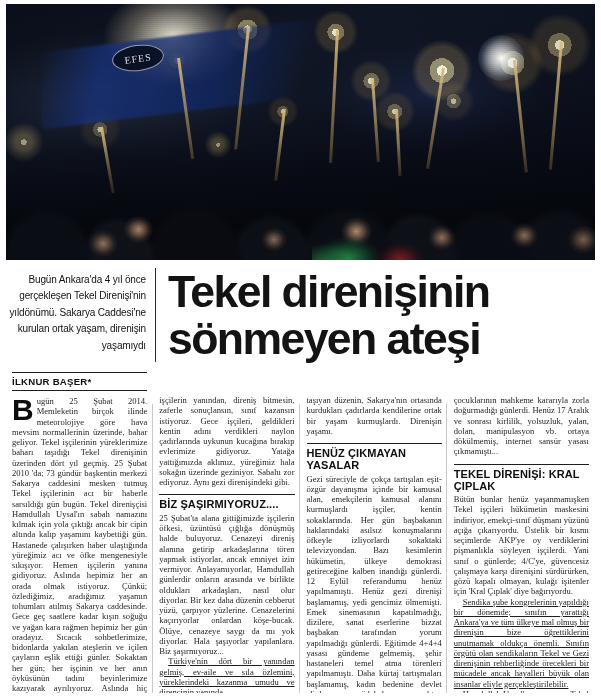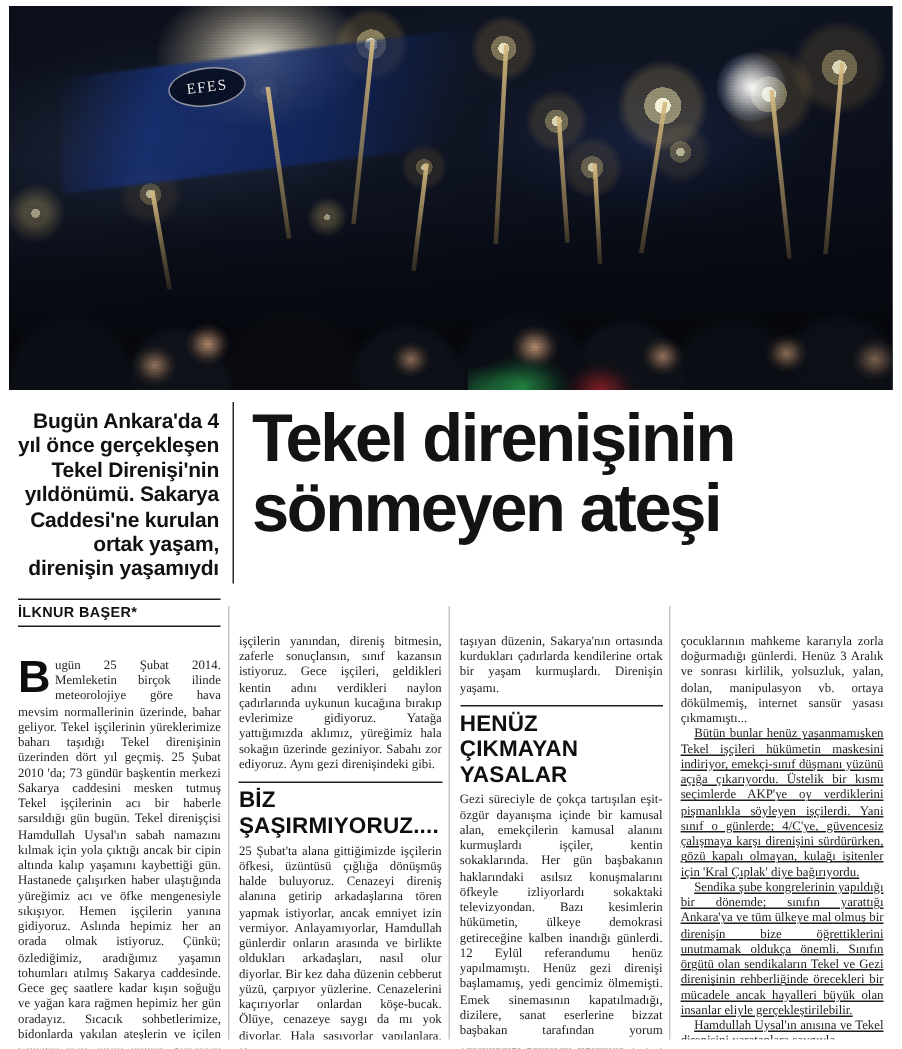--- a/index.html
+++ b/index.html
@@ -137,23 +137,23 @@
     margin-top: 8px;
     padding-bottom: 4px;
   }
   .kicker {
     width: 150px;
     flex: 0 0 150px;
     padding: 4px 9px 2px 2px;
     border-right: 1.3px solid #2a2a2a;
     text-align: right;
     font-family: "Liberation Sans", sans-serif;
-    font-size: 14px;
+    font-size: 10px;
     line-height: 16.4px;
-    font-weight: 700;
+    font-weight: 400;
     color: #111;
     letter-spacing: -0.15px;
   }
   .headline {
     flex: 1 1 auto;
     padding-left: 12px;
   }
   .headline .hl-line {
     font-family: "Liberation Sans", sans-serif;
     font-weight: 700;
@@ -188,21 +188,21 @@
 
   .byline {
     font-family: "Liberation Sans", sans-serif;
     font-weight: 700;
     font-size: 9.6px;
     letter-spacing: 0.25px;
     color: #111;
     border-top: 1.6px solid #1d1d1d;
     border-bottom: 0.9px solid #1d1d1d;
     padding: 3px 0 3px 0;
-    margin-bottom: 20px;
+    margin-bottom: 5px;
   }
   .col-spacer { height: 23px; }
 
   p.body {
     font-family: "Liberation Serif", serif;
     font-size: 8.55px;
     line-height: 10.25px;
     text-align: justify;
     margin: 0;
     color: #1e1e1e;
@@ -218,21 +218,21 @@
     font-weight: 700;
     font-size: 30px;
     line-height: 25px;
     padding: 1px 3px 0 0;
     color: #0d0d0d;
   }
 
   h3.subhead {
     font-family: "Liberation Sans", sans-serif;
     font-weight: 700;
-    font-size: 15px;
+    font-size: 11px;
     letter-spacing: 0.1px;
     color: #0f0f0f;
     margin: 7px 0 2.5px 0;
     border-top: 1.5px solid #1d1d1d;
     padding-top: 3px;
     text-transform: uppercase;
   }
   .fade-bottom {
     position: absolute;
     left: 0; right: 0; bottom: 0; height: 6px;
@@ -292,21 +292,22 @@
 
     <div class="col">
       <div class="col-spacer"></div>
       <p class="body">taşıyan düzenin, Sakarya'nın ortasında kurdukları çadırlarda kendilerine ortak bir yaşam kurmuşlardı. Direnişin yaşamı.</p>
       <h3 class="subhead">HENÜZ ÇIKMAYAN YASALAR</h3>
       <p class="body">Gezi süreciyle de çokça tartışılan eşit-özgür dayanışma içinde bir kamusal alan, emekçilerin kamusal alanını kurmuşlardı işçiler, kentin sokaklarında. Her gün başbakanın haklarındaki asılsız konuşmalarını öfkeyle izliyorlardı sokaktaki televizyondan. Bazı kesimlerin hükümetin, ülkeye demokrasi getireceğine kalben inandığı günlerdi. 12 Eylül referandumu henüz yapılmamıştı. Henüz gezi direnişi başlamamış, yedi gencimiz ölmemişti. Emek sinemasının kapatılmadığı, dizilere, sanat eserlerine bizzat başbakan tarafından yorum yapılmadığı günlerdi. Eğitimde 4+4+4 yasası gündeme gelmemiş, şehir hastaneleri temel atma törenleri yapılmamıştı. Daha kürtaj tartışmaları başlamamış, kadın bedenine devlet eliyle müdahale açıktan dillendirilmemişti. Reyhanlı'da elliden fazla insanımız henüz ölmemişti, Roboski katliamı yaşanmamıştı. Tecavüze uğrayan on üç yaşındaki kız</p>
     </div>
 
     <div class="col">
       <div class="col-spacer"></div>
-      <p class="body">çocuklarının mahkeme kararıyla zorla doğurmadığı günlerdi. Henüz 3 Aralık ve sonrası kirlilik, yolsuzluk, yalan, dolan, manipulasyon vb. ortaya dökülmemiş, internet sansür yasası çıkmamıştı...</p>
+      <p class="body">çocuklarının mahkeme kararıyla zorla doğurmadığı günlerdi. Henüz 17 Aralık ve sonrası kirlilik, yolsuzluk, yalan, dolan, manipulasyon vb. ortaya dökülmemiş, internet sansür yasası çıkmamıştı...</p>
+      <h3 class="subhead">TEKEL DİRENİŞİ: KRAL ÇIPLAK</h3>
       <p class="body">Bütün bunlar henüz yaşanmamışken Tekel işçileri hükümetin maskesini indiriyor, emekçi-sınıf düşmanı yüzünü açığa çıkarıyordu. Üstelik bir kısmı seçimlerde AKP'ye oy verdiklerini pişmanlıkla söyleyen işçilerdi. Yani sınıf o günlerde; 4/C'ye, güvencesiz çalışmaya karşı direnişini sürdürürken, gözü kapalı olmayan, kulağı işitenler için 'Kral Çıplak' diye bağırıyordu.</p>
       <p class="body">Sendika şube kongrelerinin yapıldığı bir dönemde; sınıfın yarattığı Ankara'ya ve tüm ülkeye mal olmuş bir direnişin bize öğrettiklerini unutmamak oldukça önemli. Sınıfın örgütü olan sendikaların Tekel ve Gezi direnişinin rehberliğinde örecekleri bir mücadele ancak hayalleri büyük olan insanlar eliyle gerçekleştirilebilir.</p>
       <p class="body">Hamdullah Uysal'ın anısına ve Tekel direnişini yaratanlara saygıyla...</p>
 
     </div>
 
   </div>
 
   <div class="col-rule" style="left:152px;"></div>
   <div class="col-rule" style="left:299px;"></div>

